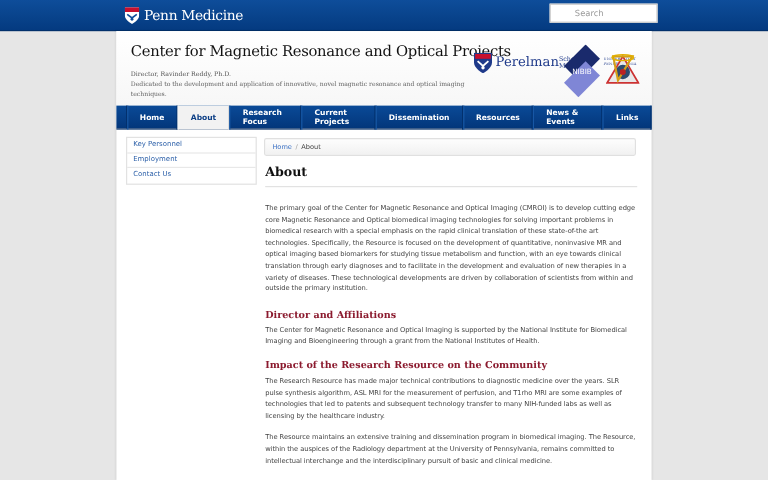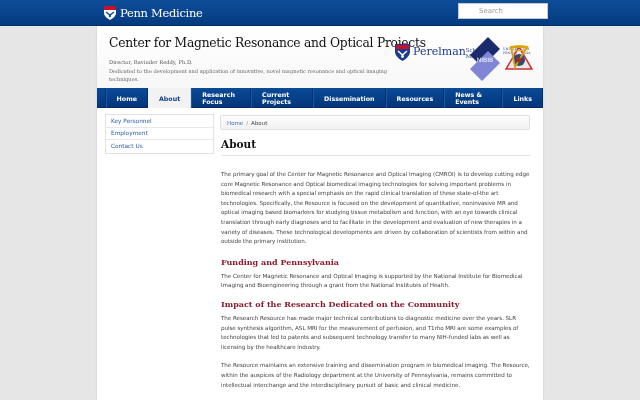--- a/index.html
+++ b/index.html
@@ -191,21 +191,21 @@
   <div class="breadcrumb">
     <span class="crumb-link">Home</span>
     <span class="sep">/</span>
     <span class="crumb-current">About</span>
   </div>
 
   <div class="content">
     <h1 class="page-title">About</h1>
     <p class="para">The primary goal of the Center for Magnetic Resonance and Optical Imaging (CMROI) is to develop cutting edge core Magnetic Resonance and Optical biomedical imaging technologies for solving important problems in biomedical research with a special emphasis on the rapid clinical translation of these state-of-the art technologies. Specifically, the Resource is focused on the development of quantitative, noninvasive MR and optical imaging based biomarkers for studying tissue metabolism and function, with an eye towards clinical translation through early diagnoses and to facilitate in the development and evaluation of new therapies in a variety of diseases. These technological developments are driven by collaboration of scientists from within and outside the primary institution.</p>
 
-    <h2 class="section-head" style="margin-top:10px">Funding and Pennsylvania</h2>
+    <h2 class="section-head" style="margin-top:10px">Director and Affiliations</h2>
     <p class="para">The Center for Magnetic Resonance and Optical Imaging is supported by the National Institute for Biomedical Imaging and Bioengineering through a grant from the National Institutes of Health.</p>
 
-    <h2 class="section-head">Impact of the Research Dedicated on the Community</h2>
+    <h2 class="section-head">Impact of the Research Resource on the Community</h2>
     <p class="para">The Research Resource has made major technical contributions to diagnostic medicine over the years. SLR pulse synthesis algorithm, ASL MRI for the measurement of perfusion, and T1rho MRI are some examples of technologies that led to patents and subsequent technology transfer to many NIH-funded labs as well as licensing by the healthcare industry.</p>
     <div class="gap"></div>
     <p class="para">The Resource maintains an extensive training and dissemination program in biomedical imaging. The Resource, within the auspices of the Radiology department at the University of Pennsylvania, remains committed to intellectual interchange and the interdisciplinary pursuit of basic and clinical medicine.</p>
   </div>
 </div>
 
 </body></html>

